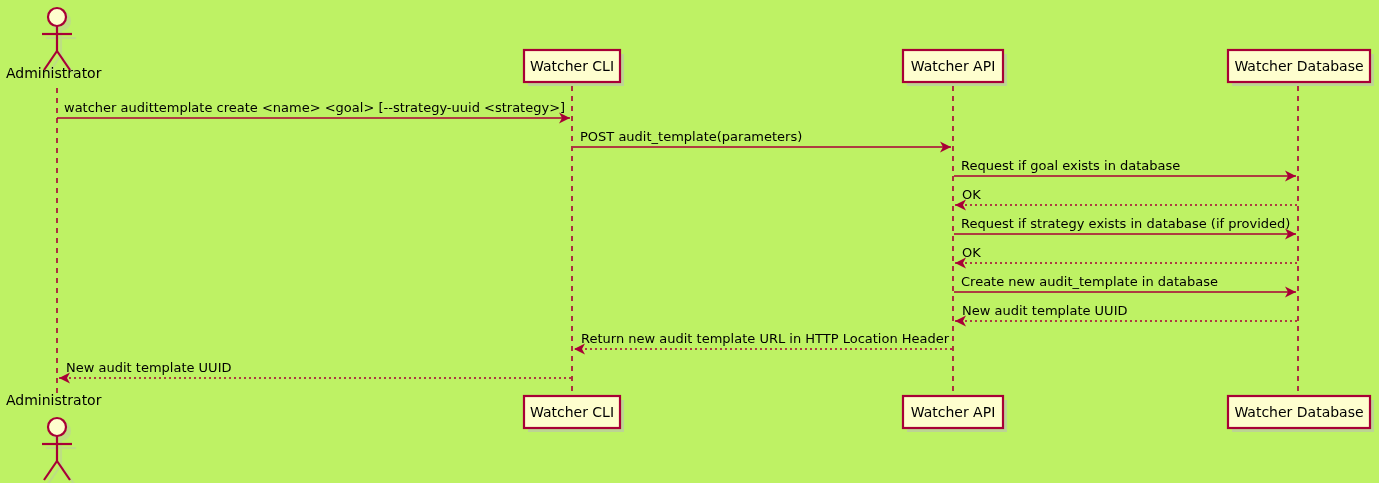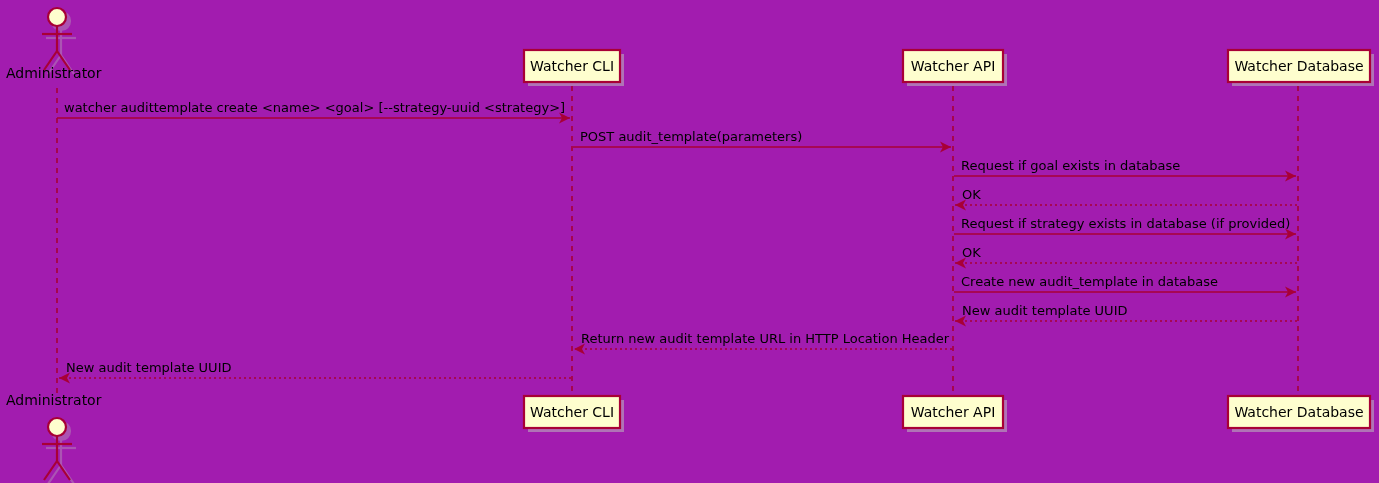--- a/index.html
+++ b/index.html
@@ -7,21 +7,21 @@
     padding: 0;
     background: #ffffff;
   }
   body {
     font-family: "DejaVu Sans", sans-serif;
   }
   #diagram {
     position: relative;
     width: 1379px;
     height: 483px;
-    background: #a21caf;
+    background: #bef264;
     overflow: hidden;
   }
   #diagram svg {
     position: absolute;
     left: 0;
     top: 0;
   }
   .seq-label {
     font-family: "DejaVu Sans", sans-serif;
     font-size: 13px;

